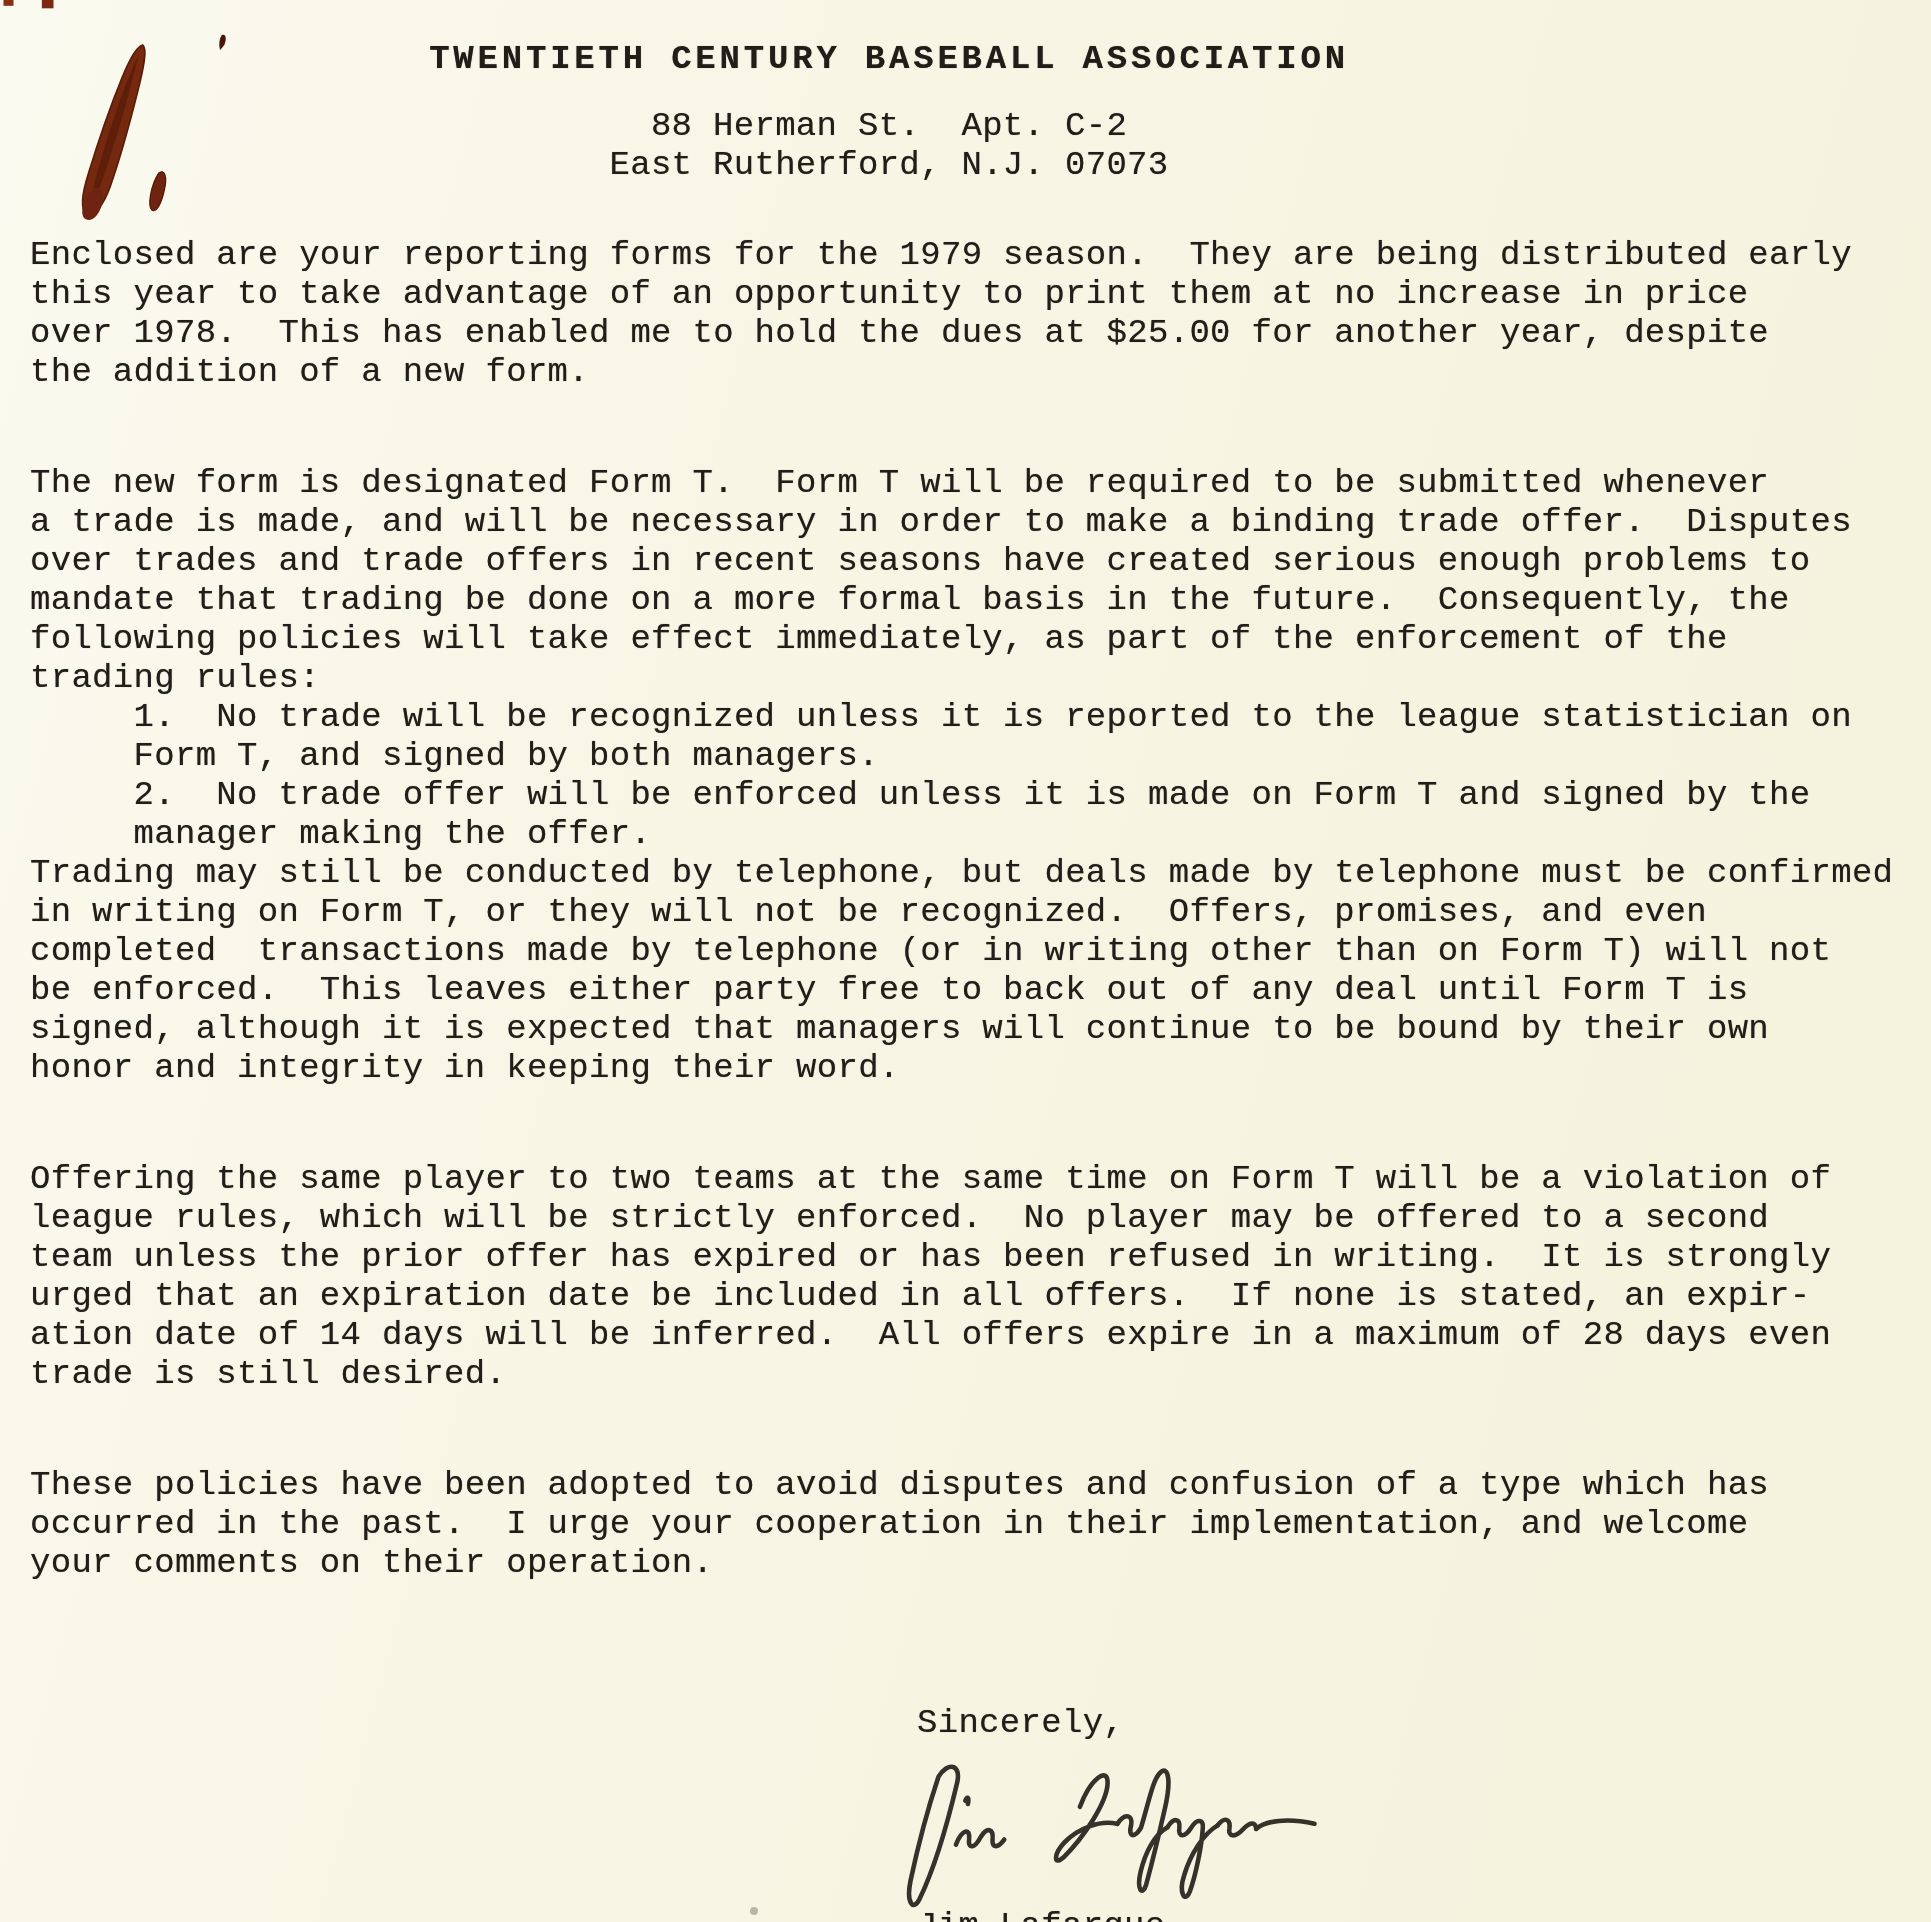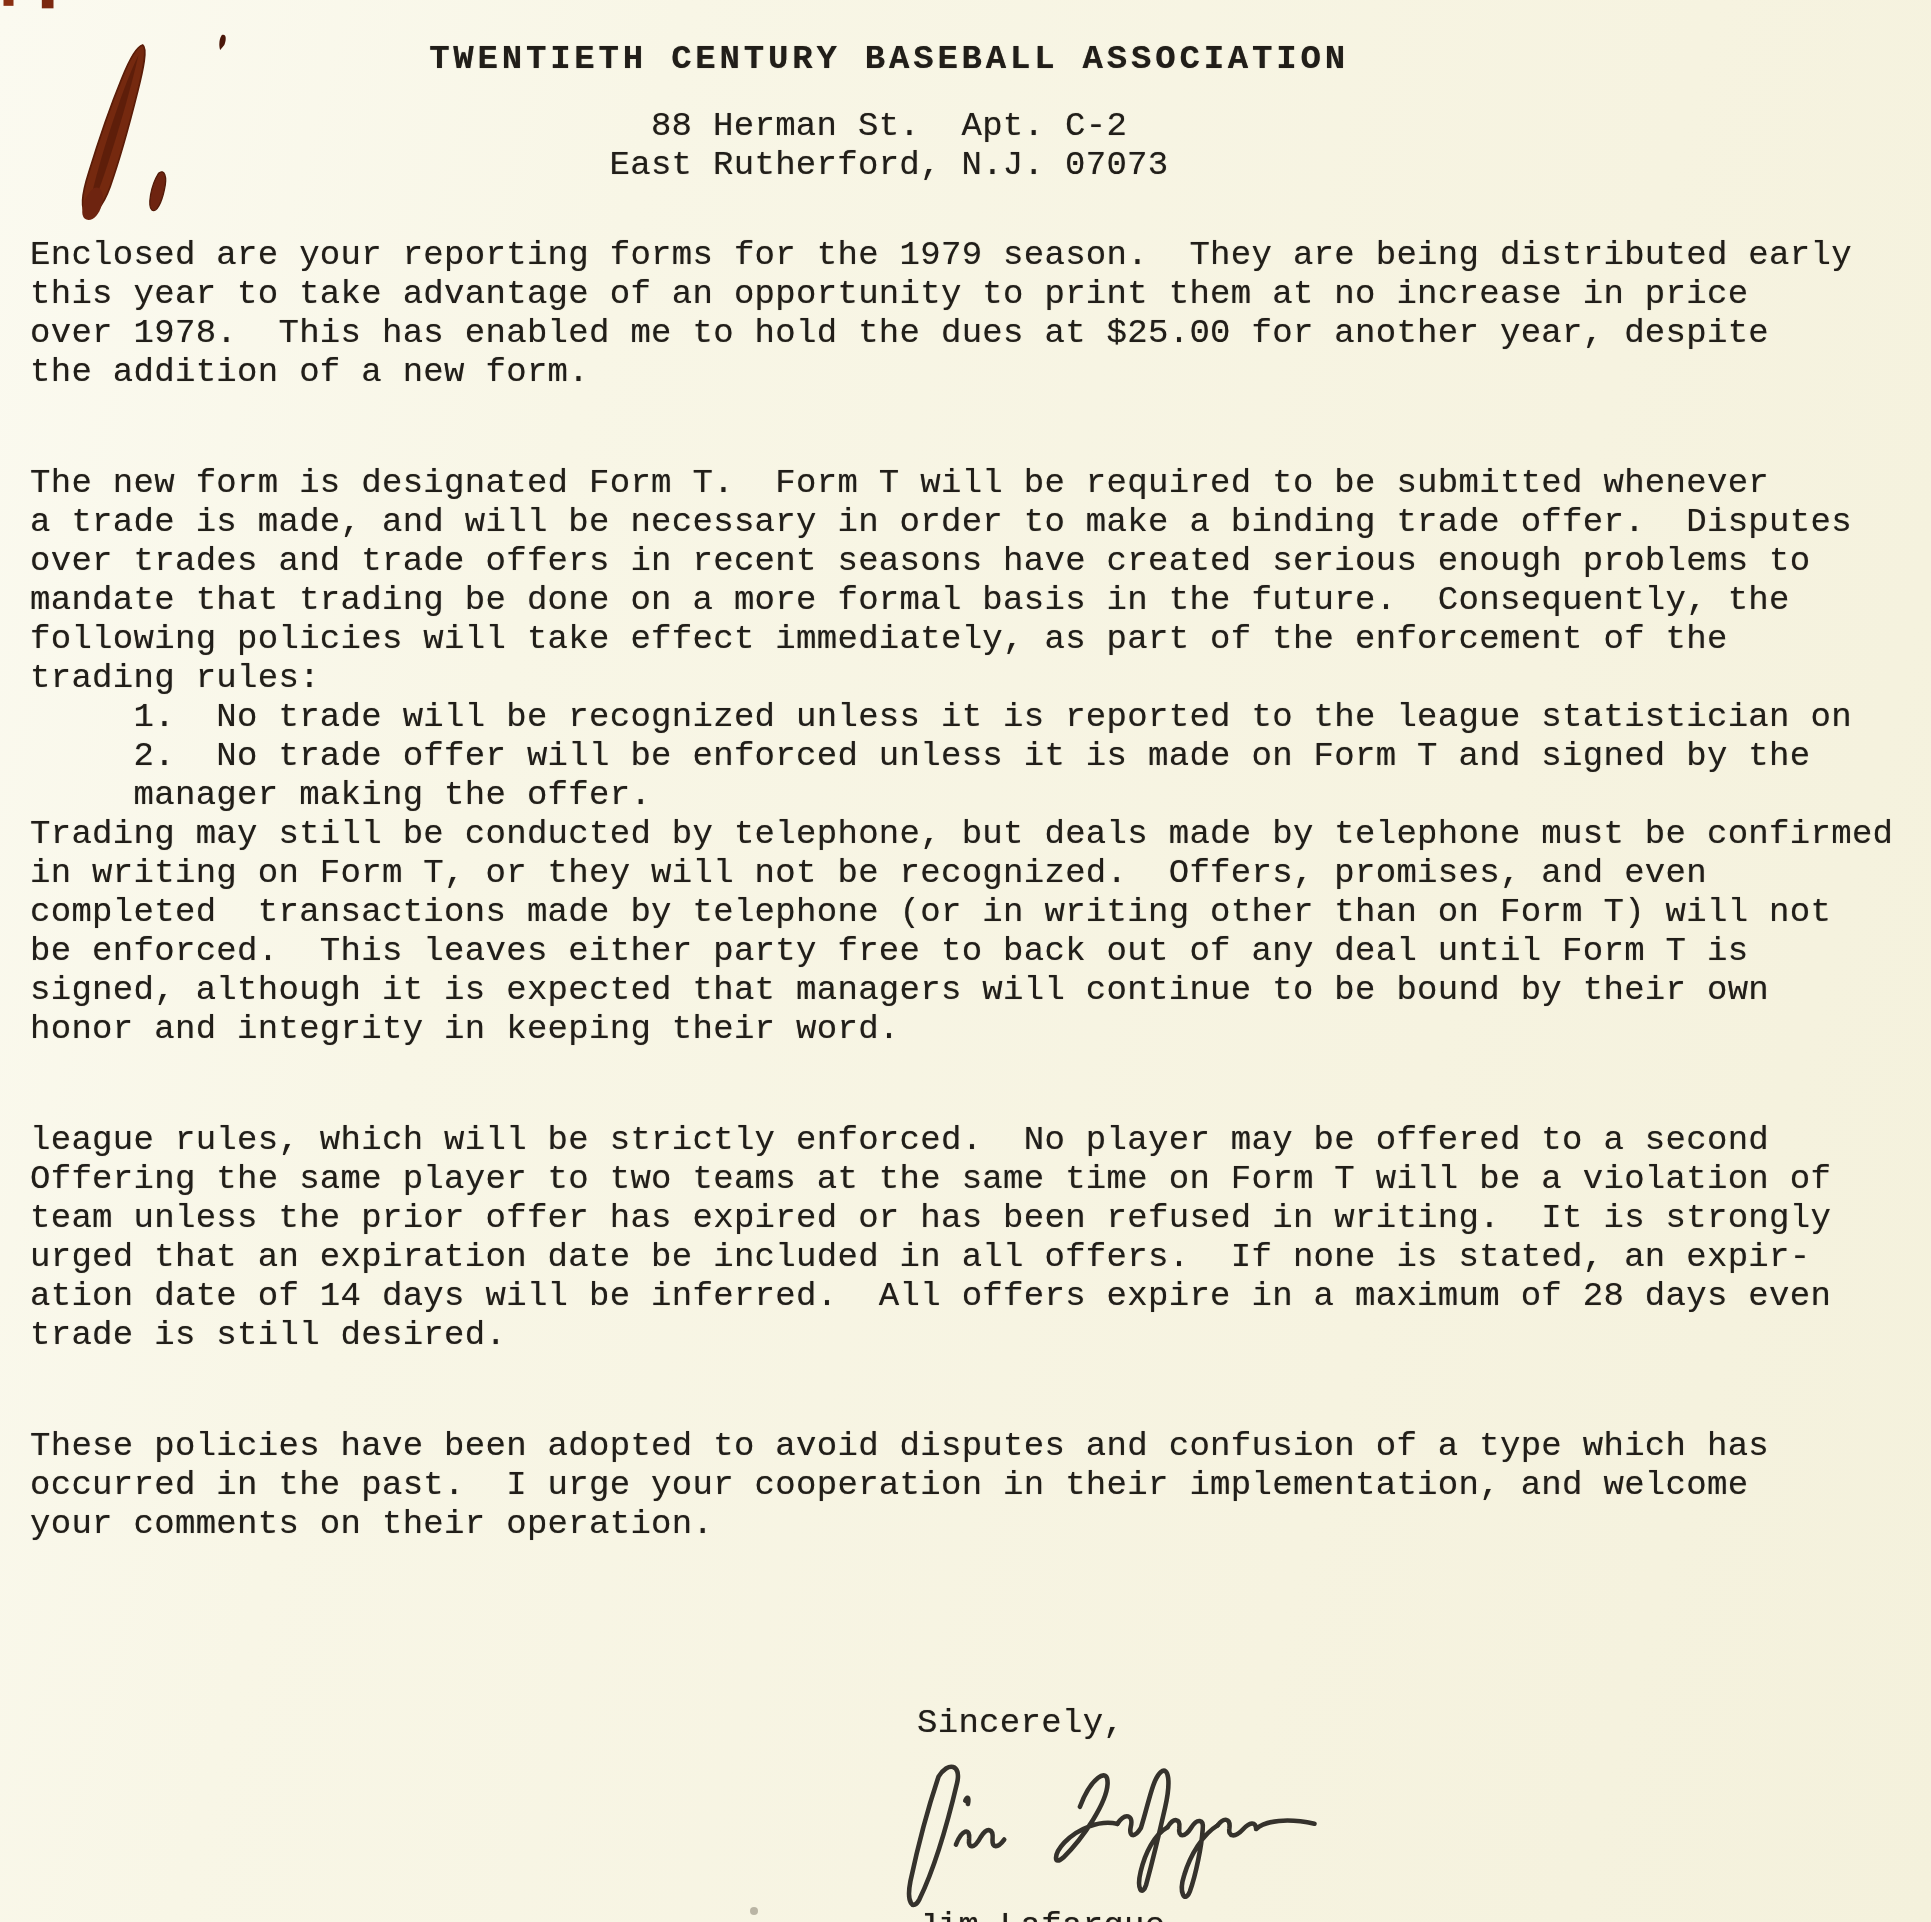--- a/index.html
+++ b/index.html
@@ -133,32 +133,33 @@
         <div class="line">the addition of a new form.</div>
       </div>
       <div class="para">
         <div class="line">The new form is designated Form T.  Form T will be required to be submitted whenever</div>
         <div class="line">a trade is made, and will be necessary in order to make a binding trade offer.  Disputes</div>
         <div class="line">over trades and trade offers in recent seasons have created serious enough problems to</div>
         <div class="line">mandate that trading be done on a more formal basis in the future.  Consequently, the</div>
         <div class="line">following policies will take effect immediately, as part of the enforcement of the</div>
         <div class="line">trading rules:</div>
         <div class="line">     1.  No trade will be recognized unless it is reported to the league statistician on</div>
+        <div class="line">     Form T, and signed by both managers.</div>
         <div class="line">     2.  No trade offer will be enforced unless it is made on Form T and signed by the</div>
         <div class="line">     manager making the offer.</div>
         <div class="line">Trading may still be conducted by telephone, but deals made by telephone must be confirmed</div>
         <div class="line">in writing on Form T, or they will not be recognized.  Offers, promises, and even</div>
         <div class="line">completed  transactions made by telephone (or in writing other than on Form T) will not</div>
         <div class="line">be enforced.  This leaves either party free to back out of any deal until Form T is</div>
         <div class="line">signed, although it is expected that managers will continue to be bound by their own</div>
         <div class="line">honor and integrity in keeping their word.</div>
       </div>
       <div class="para">
+        <div class="line">Offering the same player to two teams at the same time on Form T will be a violation of</div>
         <div class="line">league rules, which will be strictly enforced.  No player may be offered to a second</div>
-        <div class="line">Offering the same player to two teams at the same time on Form T will be a violation of</div>
         <div class="line">team unless the prior offer has expired or has been refused in writing.  It is strongly</div>
         <div class="line">urged that an expiration date be included in all offers.  If none is stated, an expir-</div>
         <div class="line">ation date of 14 days will be inferred.  All offers expire in a maximum of 28 days even</div>
         <div class="line">trade is still desired.</div>
       </div>
       <div class="para">
         <div class="line">These policies have been adopted to avoid disputes and confusion of a type which has</div>
         <div class="line">occurred in the past.  I urge your cooperation in their implementation, and welcome</div>
         <div class="line">your comments on their operation.</div>
       </div>

